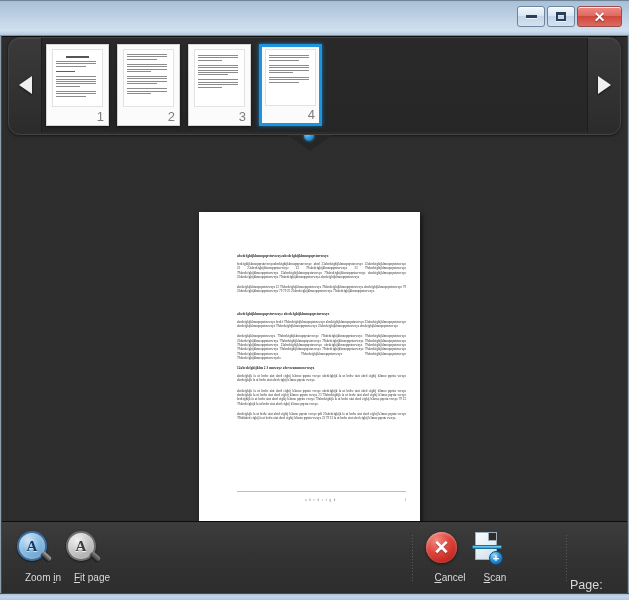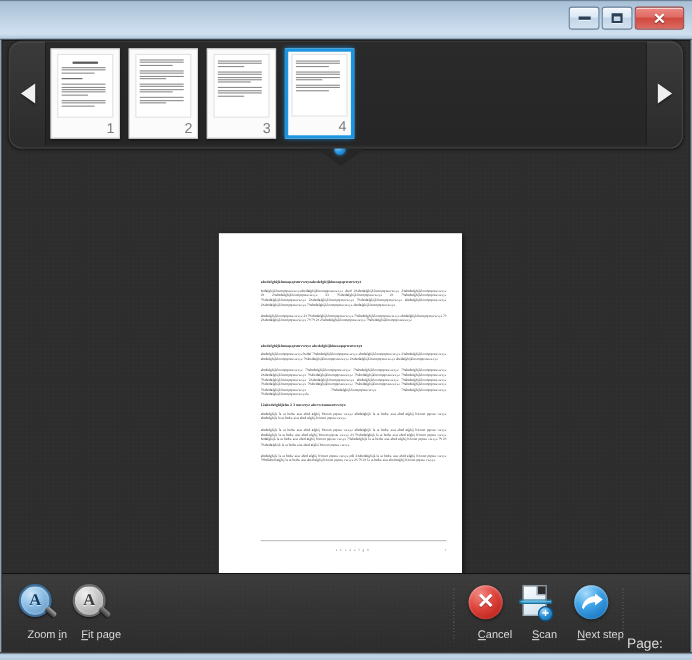--- a/index.html
+++ b/index.html
@@ -562,30 +562,20 @@
       <div class="icon">
         <div class="ic-scan">
           <div class="scan-sheet"></div>
           <div class="scan-bar"></div>
           <div class="scan-plus">+</div>
         </div>
       </div>
       <div class="tb-label"><u>S</u>can</div>
     </div>
 
-    <div class="tb-item" style="left:501px; top:494px;">
-      <div class="icon">
-        <div class="ic-next">
-          <svg width="22" height="18" viewBox="0 0 22 18" aria-hidden="true">
-            <path d="M2 13 C4 5 10 3 14 3 L14 0.5 L21 6 L14 11.5 L14 8.5 C10.5 8.5 6 9.5 3.5 15 Z" fill="#ffffff"></path>
-          </svg>
-        </div>
-      </div>
-      <div class="tb-label"><u>N</u>ext step</div>
-    </div>
 
     <div class="tb-sep" style="left:566px;"></div>
 
     <div class="page-counter">
       <div class="pc-label">Page:</div>
       <div class="pc-value">4 / 4</div>
     </div>
 
   </div>
 

